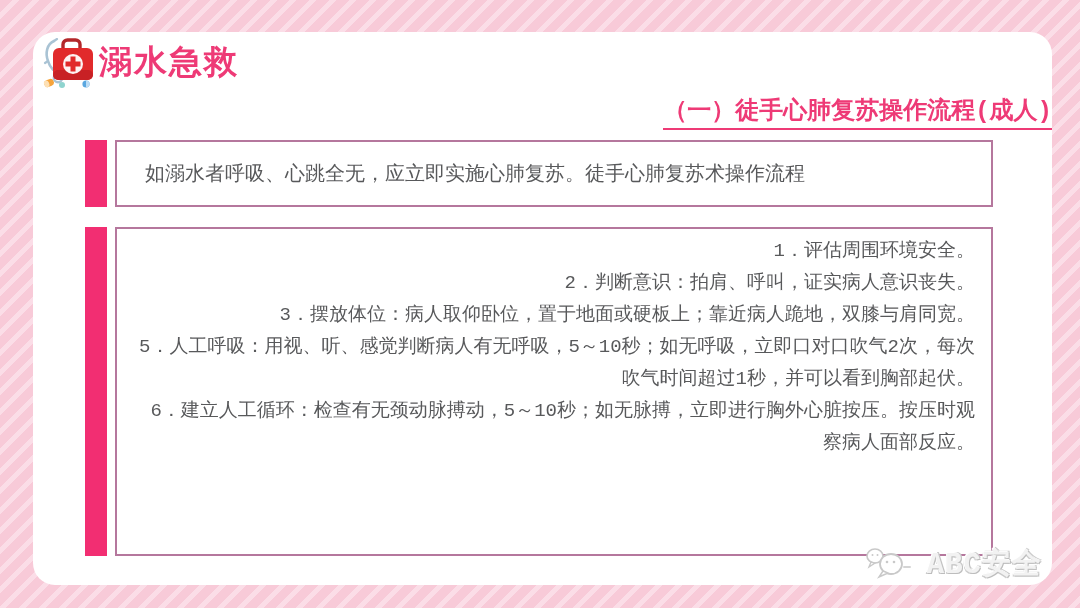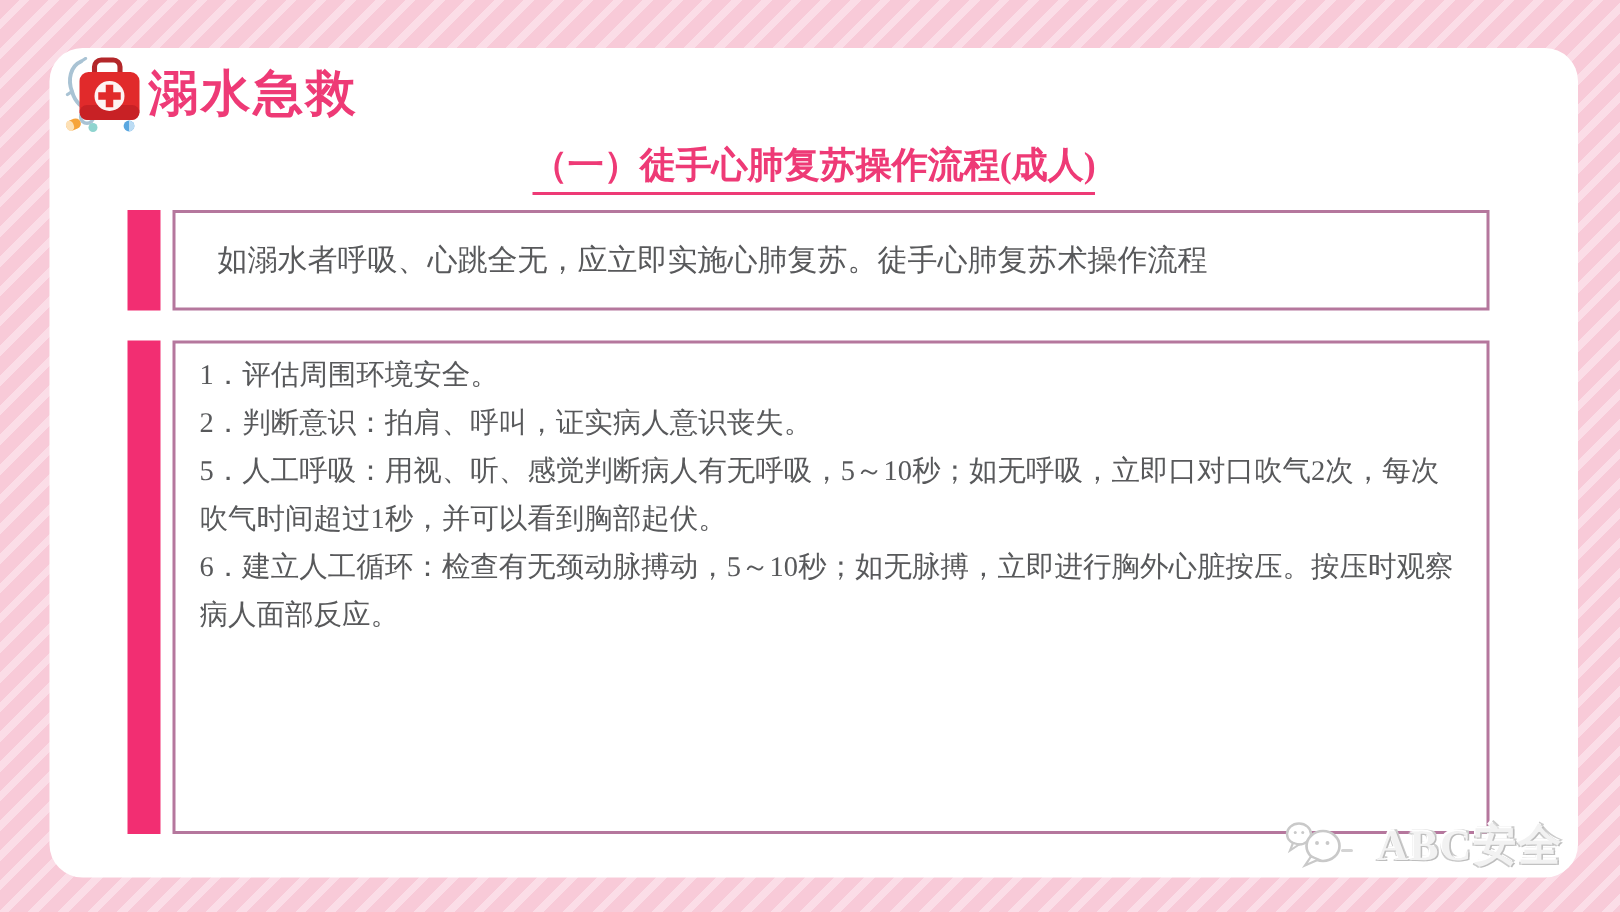--- a/index.html
+++ b/index.html
@@ -4,21 +4,21 @@
 <style>
   html, body { margin: 0; padding: 0; }
   .stage {
     position: relative;
     width: 1080px;
     height: 608px;
     overflow: hidden;
     background: repeating-linear-gradient(135deg,
       #f8cad8 0px, #f8cad8 9px,
       #fbdde7 9px, #fbdde7 14px);
-    font-family: Liberation Serif, serif;
+    font-family: Liberation Mono, monospace;
   }
   .card {
     position: absolute;
     left: 33px; top: 32px;
     width: 1019px; height: 553px;
     background: #ffffff;
     border-radius: 22px;
   }
   .header-icon {
     position: absolute;
@@ -31,21 +31,21 @@
     font-size: 33px;
     font-weight: bold;
     color: #ee3a76;
     letter-spacing: 2px;
     white-space: nowrap;
   }
   .section-title-wrap {
     position: absolute;
     top: 62px; left: 0;
     width: 100%;
-    text-align: center;
+    text-align: right;
   }
   .section-title {
     display: inline-block;
     font-size: 24px;
     font-weight: bold;
     color: #ee3a76;
     border-bottom: 2px solid #ee3a76;
     padding-bottom: 2px;
     white-space: nowrap;
   }
@@ -72,21 +72,21 @@
     display: flex;
     align-items: center;
     padding: 0 28px;
     font-size: 20px;
   }
   .panel-steps {
     top: 195px; height: 329px;
     padding: 6px 16px 0 16px;
     font-size: 19px;
   }
-  .step { line-height: 32px; }
+  .step { line-height: 32px; text-align: right; }
   .watermark {
     position: absolute;
     right: 10px; bottom: 0px;
     display: flex;
     align-items: center;
     gap: 16px;
   }
   .watermark-label {
     font-size: 29px;
     font-weight: bold;
@@ -134,20 +134,21 @@
 
     <div class="accent-bar accent-intro"></div>
     <div class="panel panel-intro">
       <span>如溺水者呼吸、心跳全无，应立即实施心肺复苏。徒手心肺复苏术操作流程</span>
     </div>
 
     <div class="accent-bar accent-steps"></div>
     <div class="panel panel-steps">
       <div class="step">1．评估周围环境安全。</div>
       <div class="step">2．判断意识：拍肩、呼叫，证实病人意识丧失。</div>
+      <div class="step">3．摆放体位：病人取仰卧位，置于地面或硬板上；靠近病人跪地，双膝与肩同宽。</div>
       <div class="step">5．人工呼吸：用视、听、感觉判断病人有无呼吸，5～10秒；如无呼吸，立即口对口吹气2次，每次吹气时间超过1秒，并可以看到胸部起伏。</div>
       <div class="step">6．建立人工循环：检查有无颈动脉搏动，5～10秒；如无脉搏，立即进行胸外心脏按压。按压时观察病人面部反应。</div>
     </div>
 
     <div class="watermark">
       <svg width="46" height="42" viewBox="0 0 46 42" xmlns="http://www.w3.org/2000/svg">
         <ellipse cx="10" cy="13" rx="8" ry="7" fill="#ffffff" stroke="#c9c9c9" stroke-width="1.6"></ellipse>
         <path d="M6 19 L4 24 L10 20 Z" fill="#ffffff" stroke="#c9c9c9" stroke-width="1.4"></path>
         <circle cx="7.5" cy="12" r="1" fill="#c9c9c9"></circle>
         <circle cx="12.5" cy="12" r="1" fill="#c9c9c9"></circle>

